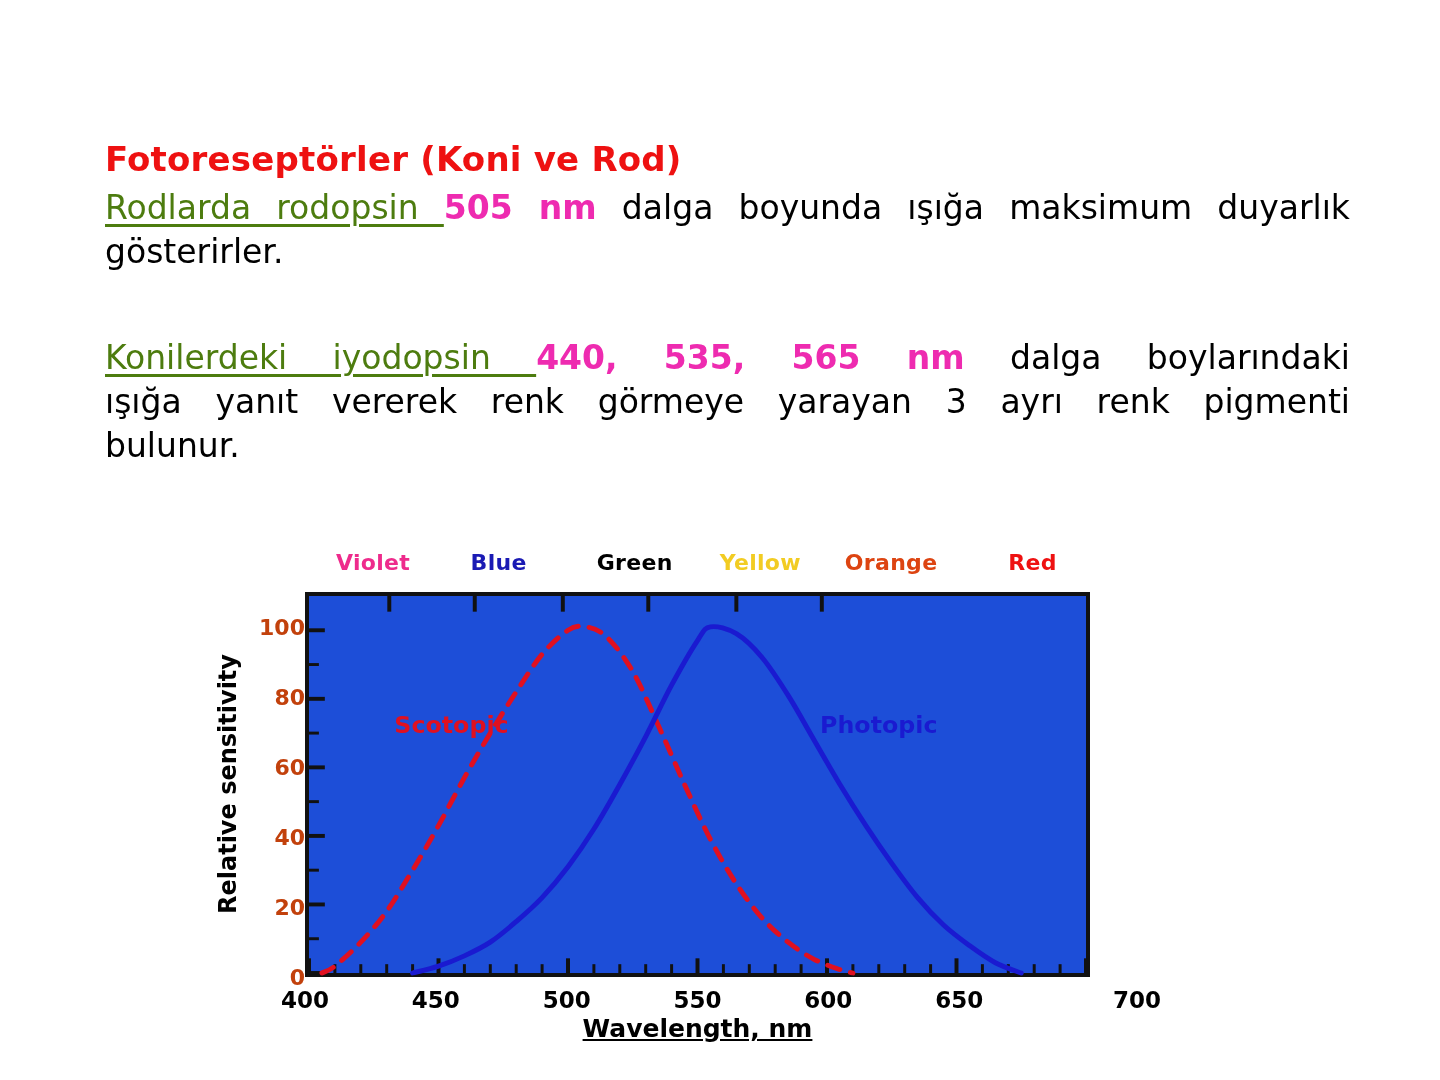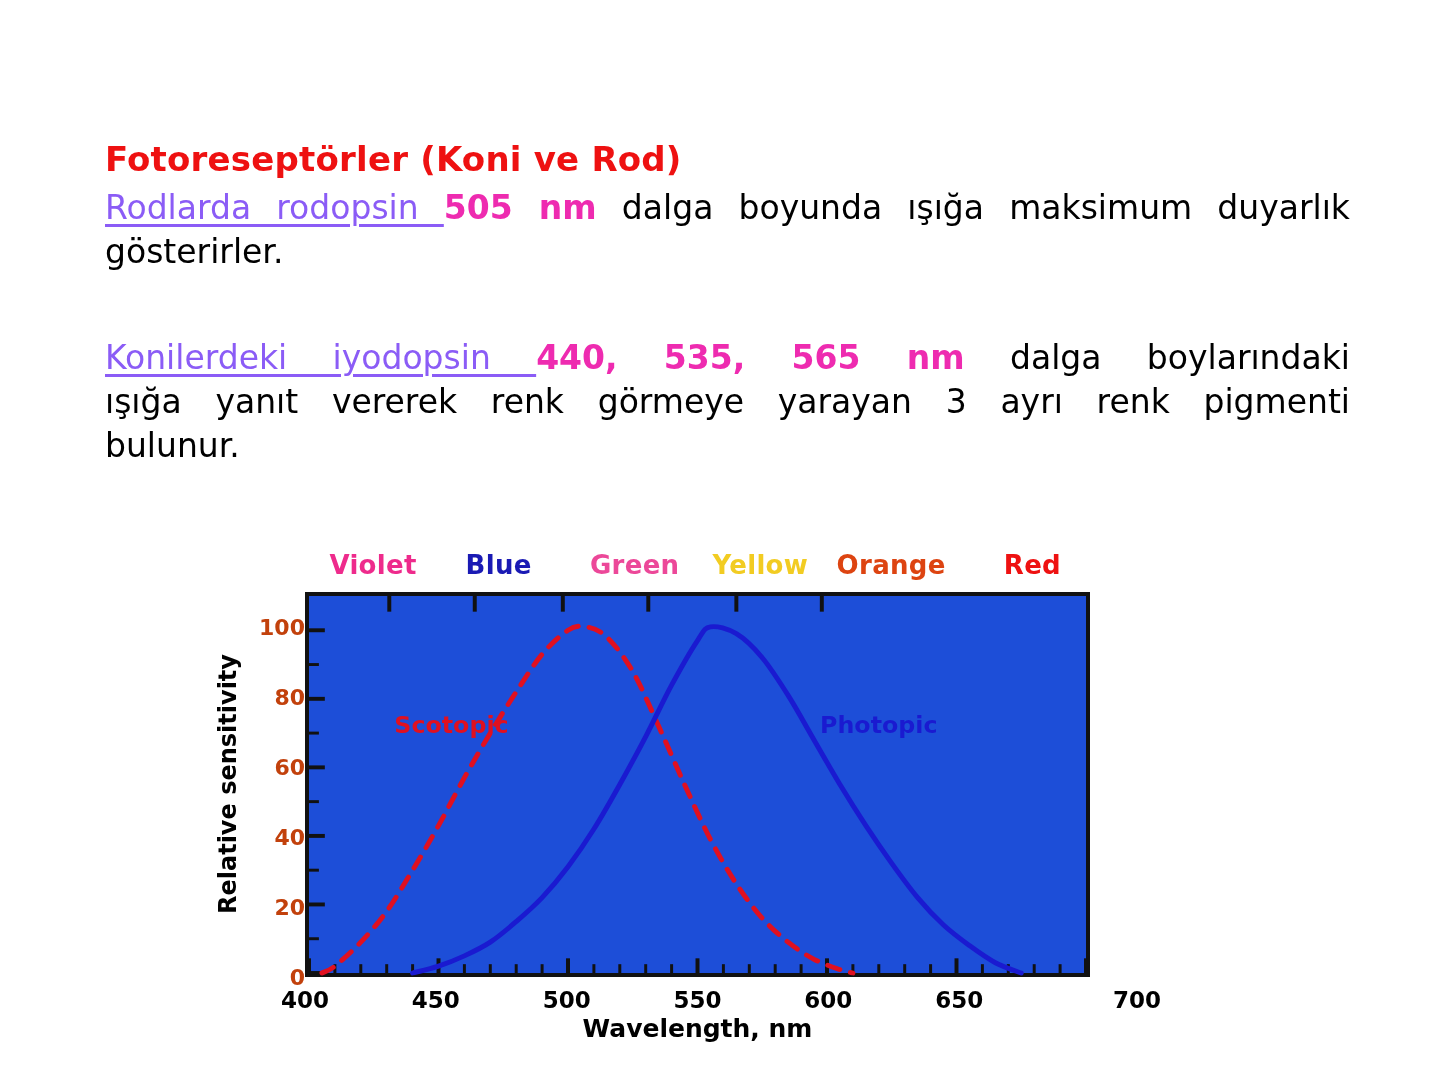--- a/index.html
+++ b/index.html
@@ -46,21 +46,21 @@
     text-align: justify;
     text-justify: inter-word;
     margin: 0;
   }
   .para.p1 { margin-top: 2px; }
   .para.p2 { margin-top: 8px; }
   .para .tail { display: inline; }
   .spacer { height: 54px; }
 
   .lnk {
-    color: #8b5cf6;
+    color: #4d7c0f;
     text-decoration: underline;
     text-underline-offset: 5px;
     text-decoration-thickness: 3px;
   }
   .nmval {
     color: #ee2bb0;
     font-weight: bold;
   }
 
   
@@ -83,21 +83,21 @@
     position: absolute;
     left: 0; top: 0;
     width: 930px; height: 46px;
   }
   .band-label {
     position: absolute;
     top: 10px;
     transform: translateX(-50%);
     font-family: "DejaVu Sans", sans-serif;
     font-weight: bold;
-    font-size: 26px;
+    font-size: 22px;
     white-space: nowrap;
     letter-spacing: 0.3px;
   }
 
   .plot-frame {
     position: absolute;
     left: 100px;
     top: 52px;
     width: 785px;
     height: 385px;
@@ -163,20 +163,21 @@
   .xlabel {
     position: absolute;
     left: 100px;
     top: 474px;
     width: 785px;
     text-align: center;
     font-family: "DejaVu Sans", sans-serif;
     font-weight: bold;
     font-size: 25px;
     color: #000;
+    text-decoration: underline;
   }
   .svg-layer {
     position: absolute;
     left: 0; top: 0;
     width: 100%; height: 100%;
     overflow: visible;
   }
 </style>
 </head>
 <body>
@@ -203,21 +204,21 @@
       <span class="justify-line">ışığa yanıt vererek renk görmeye yarayan 3 ayrı renk pigmenti</span>
       <span>bulunur.</span>
     </p>
   </div>
 
   <div class="figure">
 
     <div class="band-labels">
         <div class="band-label" style="color: rgb(238, 43, 140); left: 168.033px;">Violet</div>
         <div class="band-label" style="color: rgb(26, 26, 180); left: 293.633px;">Blue</div>
-        <div class="band-label" style="color: #ec4899; left: 429.7px; text-align: center;">Green</div>
+        <div class="band-label" style="color: #000000; left: 429.7px; text-align: center;">Green</div>
         <div class="band-label" style="color: rgb(242, 204, 34); left: 555.3px;">Yellow</div>
         <div class="band-label" style="color: rgb(221, 68, 17); left: 686.133px;">Orange</div>
         <div class="band-label" style="color: rgb(238, 17, 17); left: 827.433px; text-align: right;">Red</div>
       </div>
 
     <div class="ylabel">
       <span>Relative sensitivity</span>
     </div>
 
     <div class="ytick-wrap">

